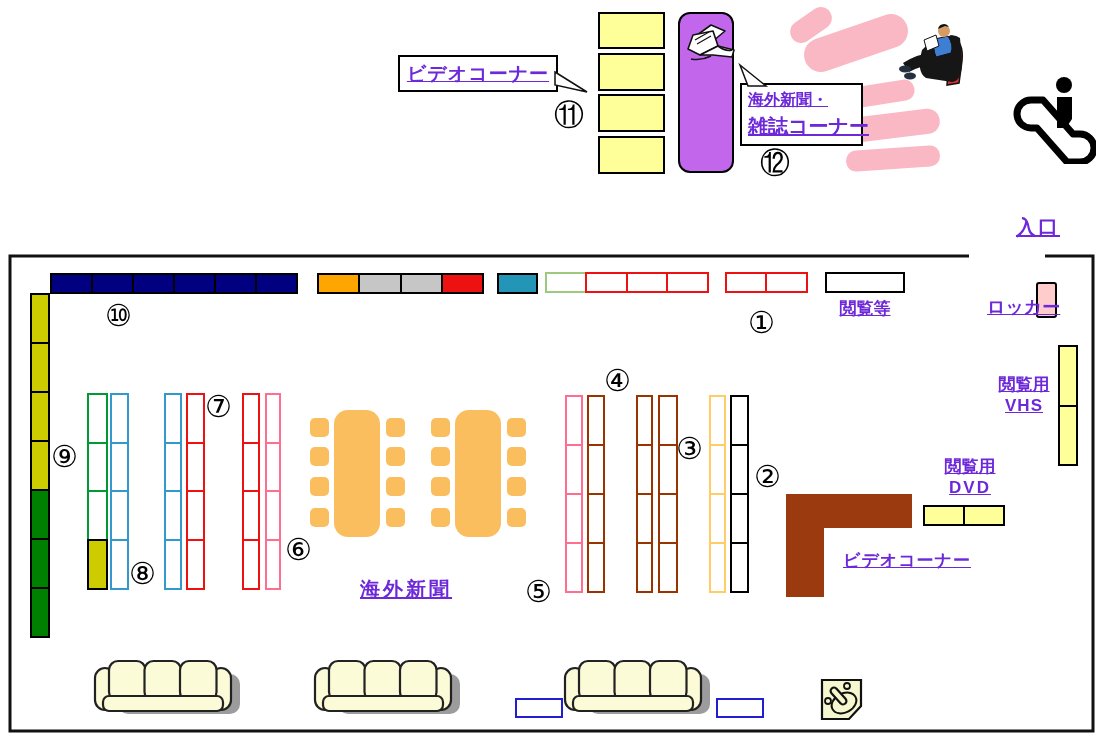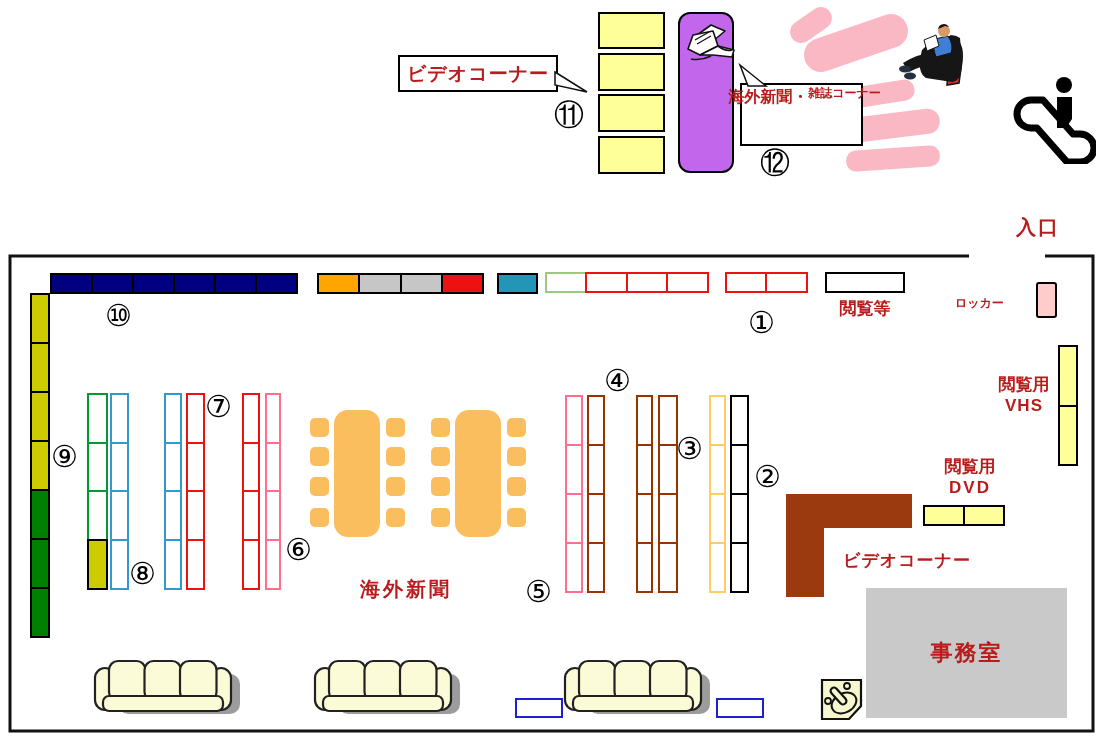--- a/index.html
+++ b/index.html
@@ -1,19 +1,19 @@
 <!DOCTYPE html>
 <html><head>
 <meta charset="utf-8">
 <style>
   html,body{margin:0;padding:0;background:#fff;}
   #stage{position:relative;width:1100px;height:738px;background:#fff;overflow:hidden;
          font-family:"Liberation Sans","DejaVu Sans",sans-serif;color:#000;}
   .abs{position:absolute;}
-  .lbl{position:absolute;font-weight:bold;color:#b91c1c;white-space:nowrap;}
+  .lbl{position:absolute;font-weight:bold;color:#6d28d9;white-space:nowrap;text-decoration:underline;}
   .marker{position:absolute;font-family:"DejaVu Sans",sans-serif;font-size:30px;line-height:1;
           font-weight:normal;color:#000;}
   .cellrow{position:absolute;display:flex;}
   .vcol{position:absolute;display:flex;flex-direction:column;}
   .cell{flex:1;background:#fff;border:2.5px solid currentColor;box-sizing:border-box;min-width:0;min-height:0;}
   .b2 .cell{border-width:2px;}
   .cellrow > .cell + .cell{margin-left:-2.5px;}
   .cellrow.b2 > .cell + .cell{margin-left:-2px;}
   .vcol > .cell + .cell{margin-top:-2.5px;}
   .vcol.b2 > .cell + .cell{margin-top:-2px;}
@@ -51,23 +51,23 @@
 
   <div class="callout" style="left:398px;top:55px;width:160px;height:37px;z-index:2">
     <span class="lbl" style="position:static;font-size:19px;letter-spacing:1px">ビデオコーナー</span>
   </div>
   <svg class="abs" style="left:553px;top:68px;z-index:3" width="40" height="30">
     <polygon points="2,4 34,24 2,17" fill="#fff" stroke="#111" stroke-width="1.5"></polygon>
   </svg>
   <div class="marker" style="left:554px;top:100px">⑪</div>
 
   <div class="callout" style="left:740px;top:83px;width:123px;height:63px;z-index:2;
-       align-items:flex-start;justify-content:center;padding-left:6px">
+       flex-direction:column;align-items:flex-start;justify-content:center;padding-left:6px">
     <span class="lbl" style="position:static;font-size:16px;line-height:1.45">海外新聞・</span>
-    <span class="lbl" style="position:static;font-size:12px;line-height:1.45">雑誌コーナー</span>
+    <span class="lbl" style="position:static;font-size:20px;line-height:1.45">雑誌コーナー</span>
   </div>
   <svg class="abs" style="left:735px;top:60px;z-index:3" width="34" height="28">
     <polygon points="5,5 13,26 31,26" fill="#fff" stroke="#111" stroke-width="1.5"></polygon>
   </svg>
   <div class="marker" style="left:760px;top:148px">⑫</div>
 
   <div class="pinkbar" style="left: 788px; top: 14px; width: 46px; height: 22px; border-radius: 11px; transform: rotate(-35deg); background: rgb(249, 184, 196);"></div>
   <div class="pinkbar" style="left: 802px; top: 26px; width: 108px; height: 34px; border-radius: 17px; transform: rotate(-19deg); background: rgb(249, 184, 196);"></div>
   <div class="pinkbar" style="left: 813px; top: 86px; width: 102px; height: 21px; border-radius: 10px; transform: rotate(-9deg); background: rgb(249, 184, 196);"></div>
   <div class="pinkbar" style="left: 830px; top: 114px; width: 110px; height: 25px; border-radius: 12px; transform: rotate(-7deg); background: rgb(249, 184, 196);"></div>
@@ -119,21 +119,21 @@
   <div class="cellrow" style="left: 725px; top: 272px; width: 83px; height: 21px; color: rgb(238, 17, 17);">
       <div class="cell"></div>
       <div class="cell"></div>
     </div>
   <div class="marker" style="left:748px;top:308px">①</div>
 
   <div class="box" style="left:825px;top:272px;width:80px;height:21px"></div>
   <div class="lbl" style="left:825px;top:297px;width:80px;text-align:center;font-size:17px">閲覧等</div>
 
   <div class="abs" style="left: 1036px; top: 282px; width: 21px; height: 36px; border: 2px solid rgb(0, 0, 0); border-radius: 3px; box-sizing: border-box; background: rgb(255, 204, 204);"></div>
-  <div class="lbl" style="left:955px;top:295px;font-size:12px">ロッカー</div>
+  <div class="lbl" style="left:987px;top:295px;font-size:18px">ロッカー</div>
 
   <div class="vcol b2" style="left: 30px; top: 293px; width: 20px; height: 345px; color: rgb(0, 0, 0);">
     <div class="cell" style="background: rgb(204, 204, 0);"></div>
     <div class="cell" style="background: rgb(204, 204, 0);"></div>
     <div class="cell" style="background: rgb(204, 204, 0);"></div>
     <div class="cell" style="background: rgb(204, 204, 0);"></div>
     <div class="cell" style="background: rgb(0, 128, 0);"></div>
     <div class="cell" style="background: rgb(0, 128, 0);"></div>
     <div class="cell" style="background: rgb(0, 128, 0);"></div>
   </div>
@@ -260,23 +260,20 @@
 
   <div class="vcol b2" style="left: 1058px; top: 345px; width: 20px; height: 121px; color: rgb(0, 0, 0);">
     <div class="cell" style="background: rgb(255, 255, 153);"></div>
     <div class="cell" style="background: rgb(255, 255, 153);"></div>
   </div>
   <div class="lbl" style="left:993px;top:374px;width:62px;text-align:center;font-size:17px;line-height:1.25">
     <span style="display:block">閲覧用</span>
     <span style="display:block;letter-spacing:1px">VHS</span>
   </div>
 
-  <div class="abs" style="left: 866px; top: 588px; width: 201px; height: 130px; display: flex; align-items: center; justify-content: center; background: rgb(201, 201, 201);">
-    <span class="lbl" style="position:static;font-size:22px;letter-spacing:2px">事務室</span>
-  </div>
 
   <svg class="abs" style="left:820px;top:678px" width="43" height="43" viewBox="0 0 43 43">
     <polygon points="2,2 41,2 41,28 29,41 2,41" fill="#F7F7CF" stroke="#111" stroke-width="2.2"></polygon>
     <ellipse cx="24" cy="25" rx="13" ry="9.5" fill="none" stroke="#111" stroke-width="2" transform="rotate(-28 24 25)"></ellipse>
     <line x1="14" y1="13" x2="23" y2="23" stroke="#111" stroke-width="9" stroke-linecap="round"></line>
     <line x1="14" y1="13" x2="23" y2="23" stroke="#F7F7CF" stroke-width="4.6" stroke-linecap="round"></line>
     <circle cx="8" cy="23" r="3" fill="none" stroke="#111" stroke-width="1.8"></circle>
     <circle cx="27" cy="8" r="3" fill="none" stroke="#111" stroke-width="1.8"></circle>
   </svg>
 

